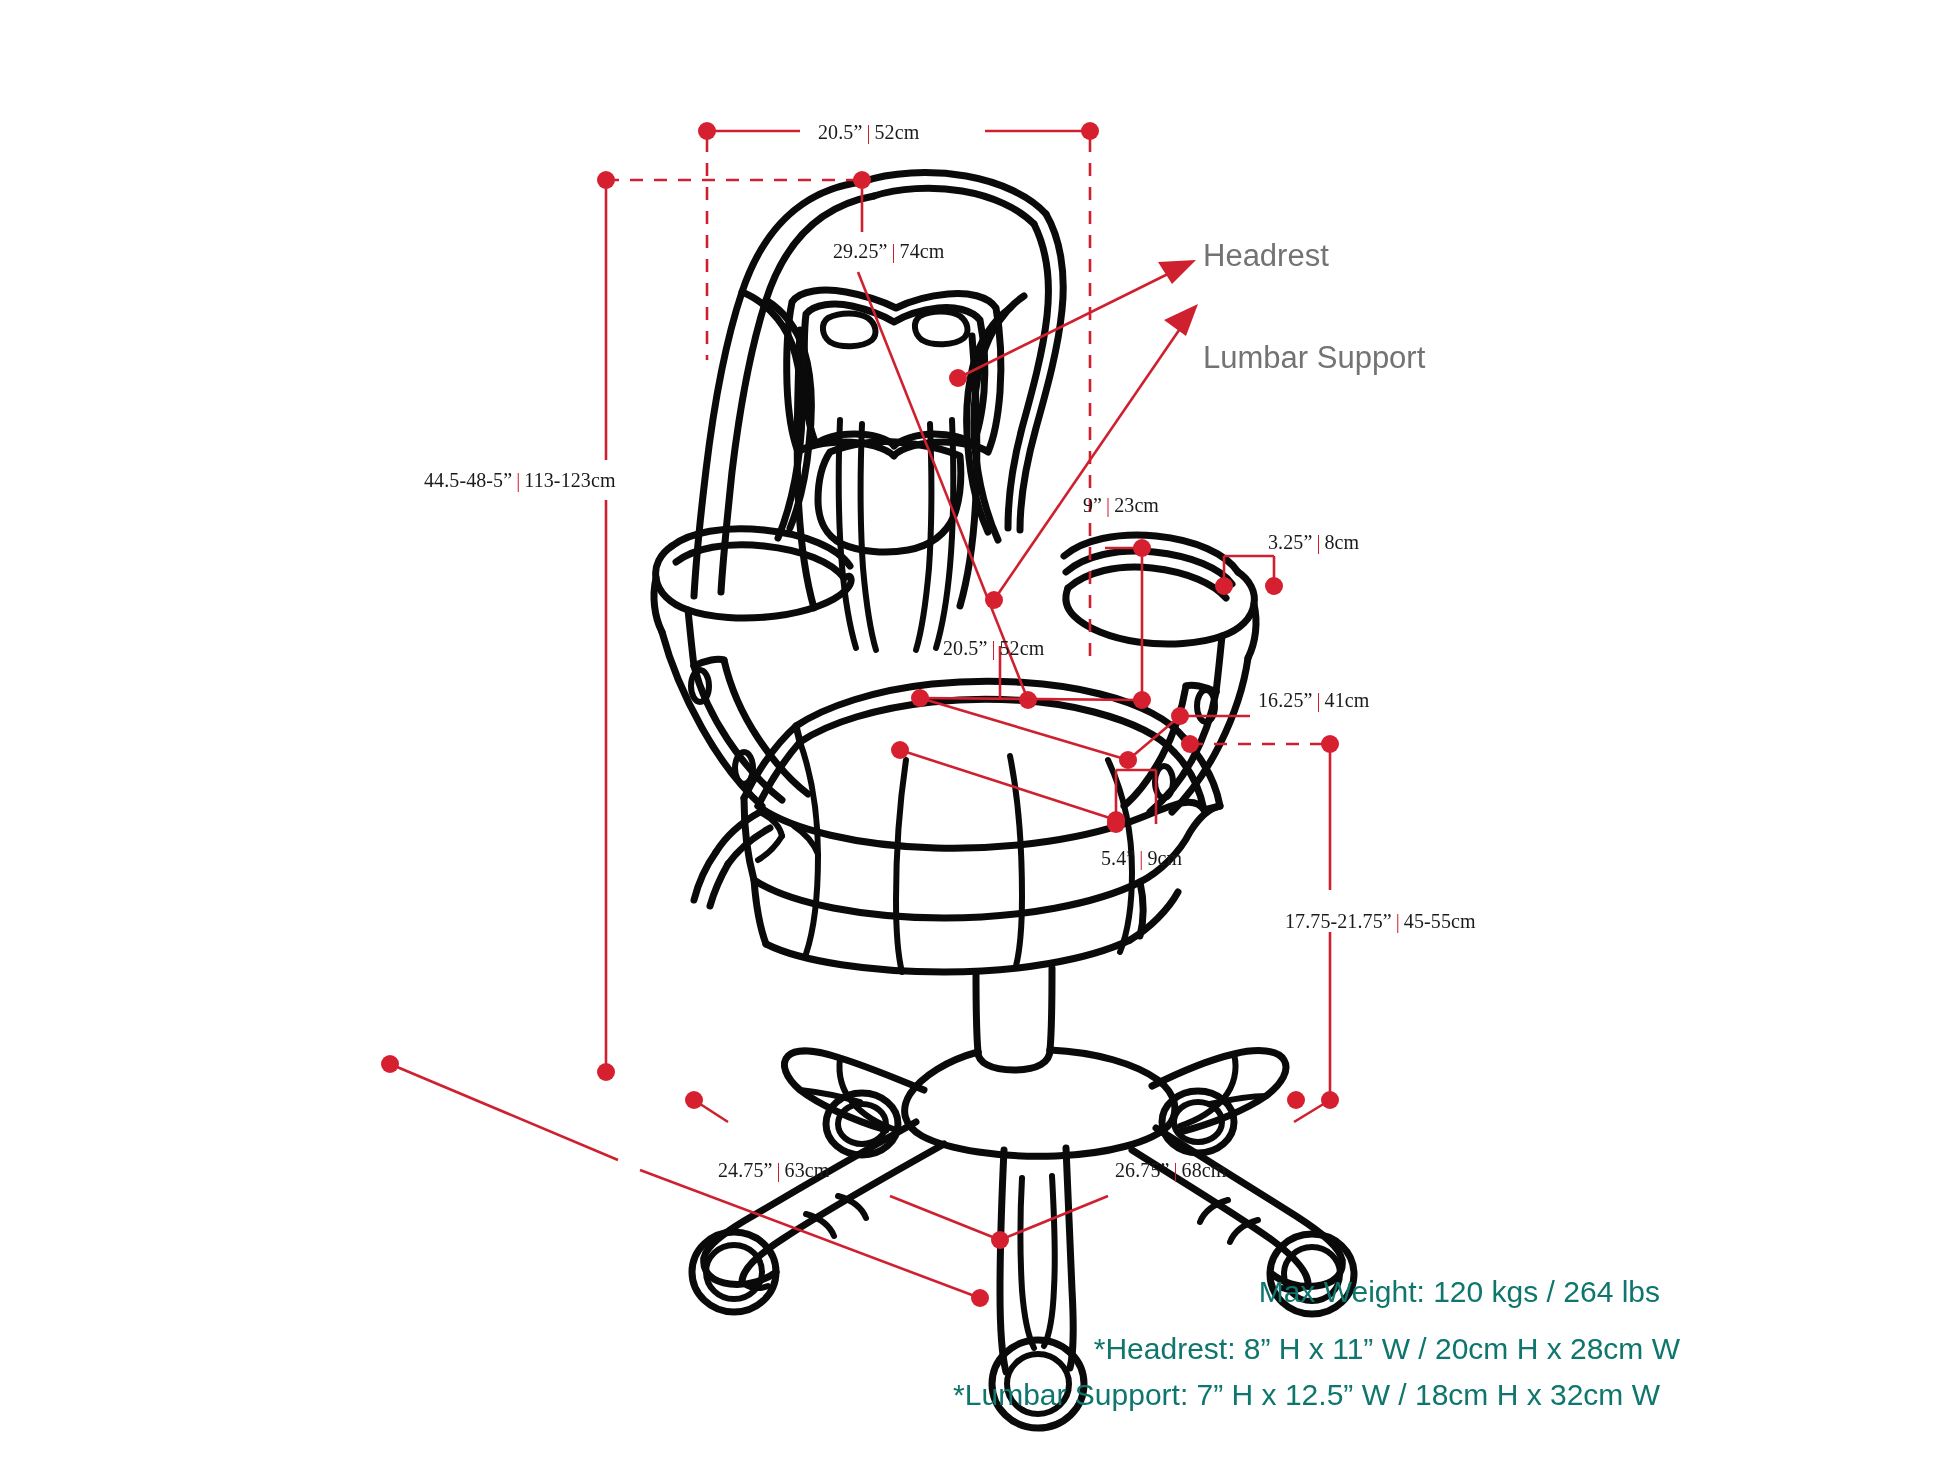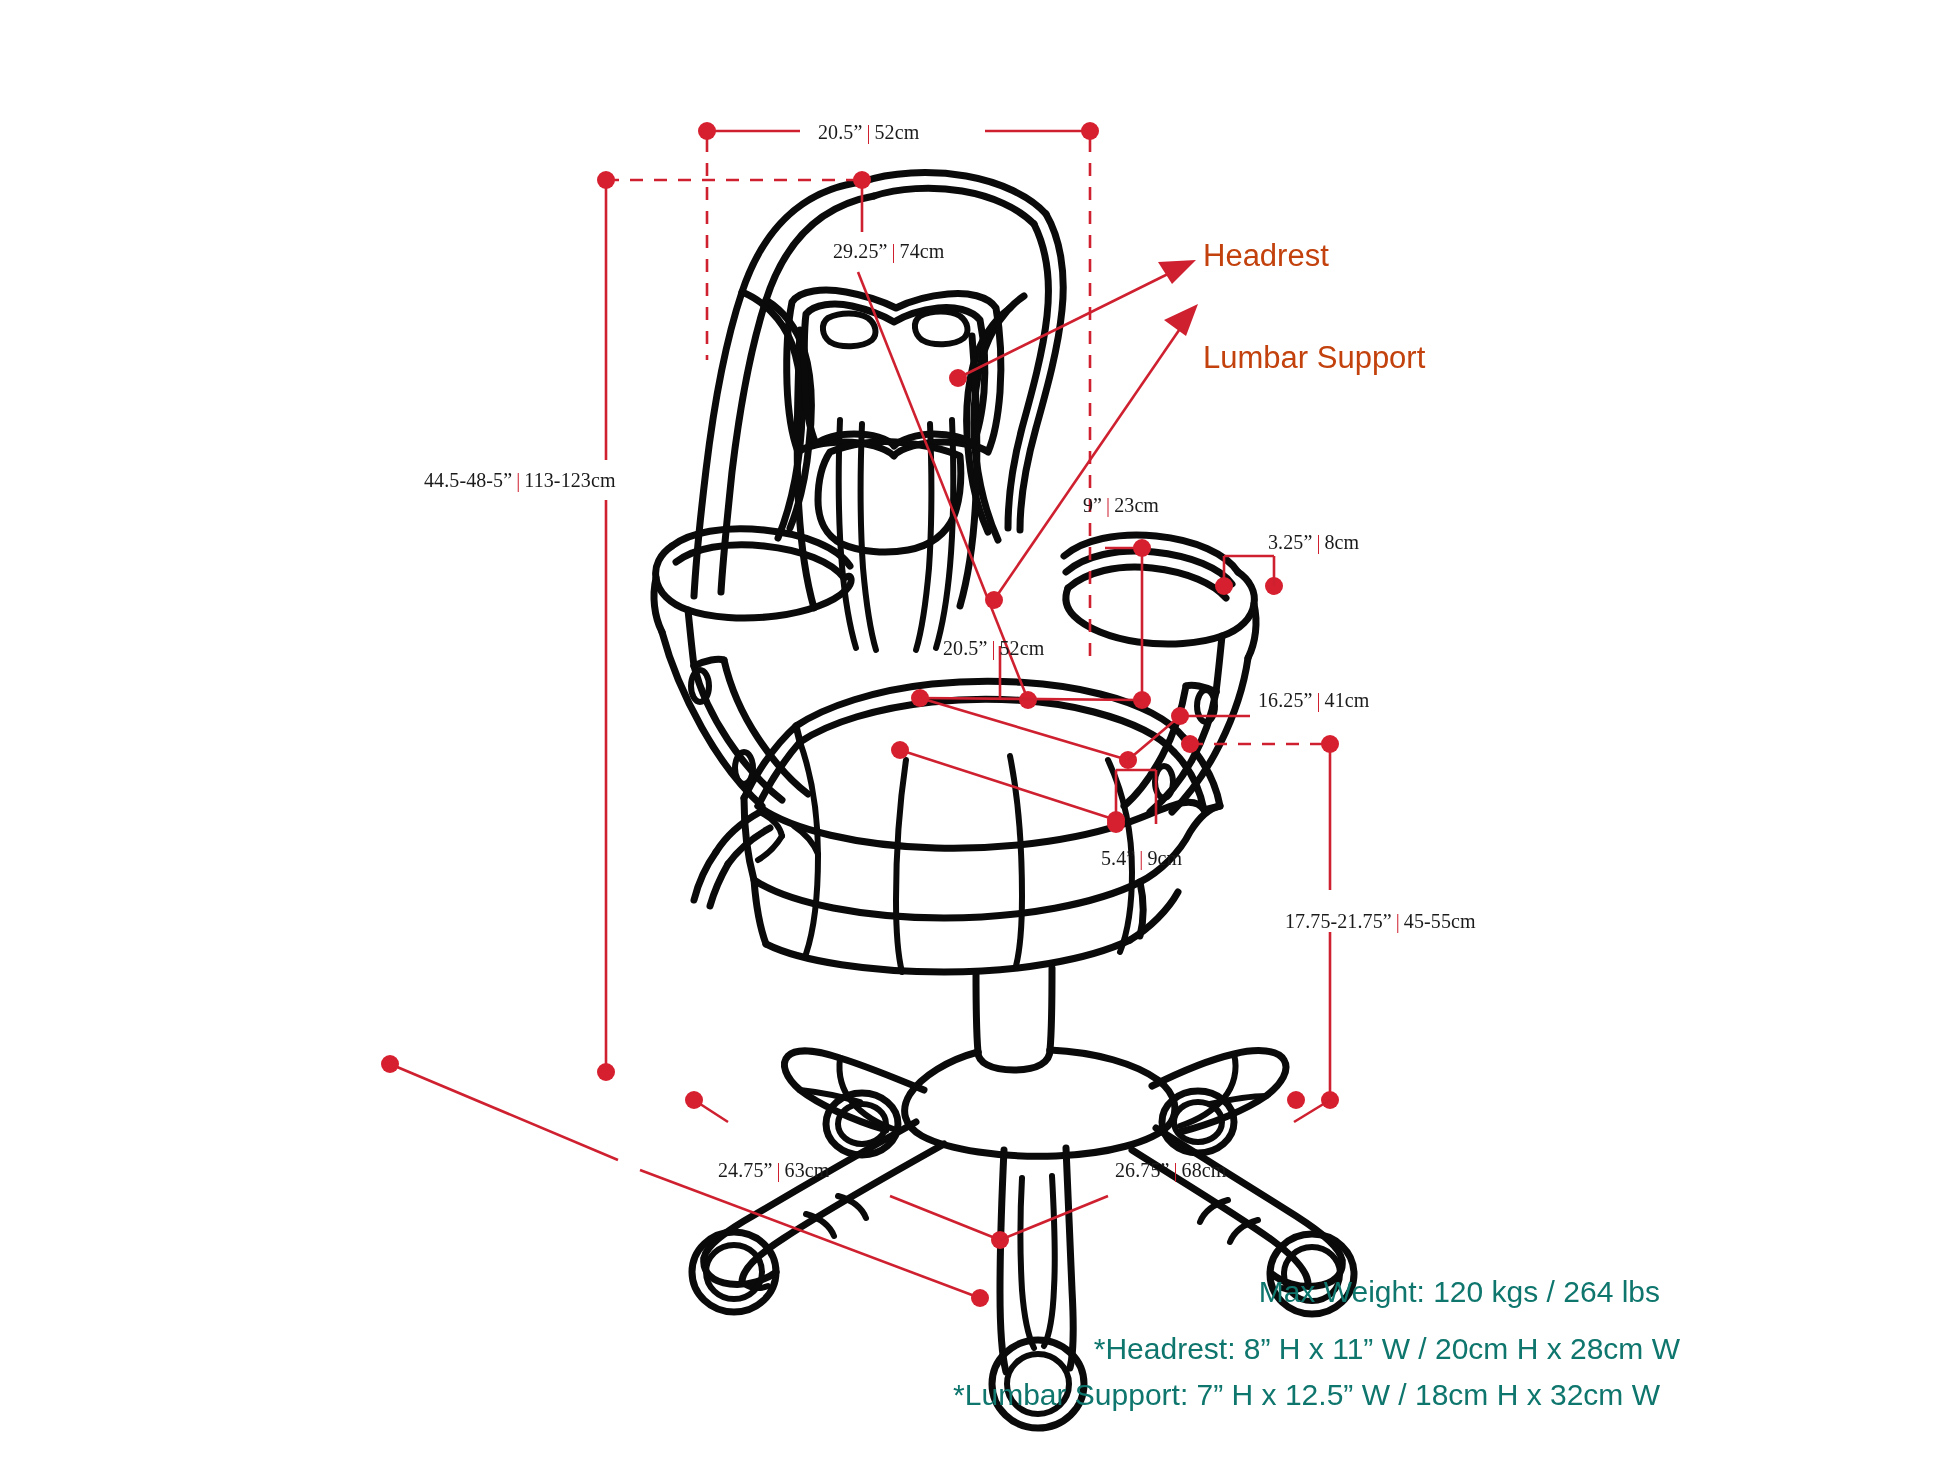--- a/index.html
+++ b/index.html
@@ -38,21 +38,21 @@
   }
   .dim-label .sep {
     color: #cf2030;
     padding: 0 4px;
     font-weight: 400;
   }
   .callout-label {
     position: absolute;
     font-family: "Liberation Sans", sans-serif;
     font-size: 31px;
-    color: #c2410c;
+    color: #737373;
     white-space: nowrap;
   }
   .spec-line {
     position: absolute;
     font-family: "Liberation Sans", sans-serif;
     font-size: 30px;
     color: #0f766e;
     white-space: nowrap;
     text-align: right;
   }

